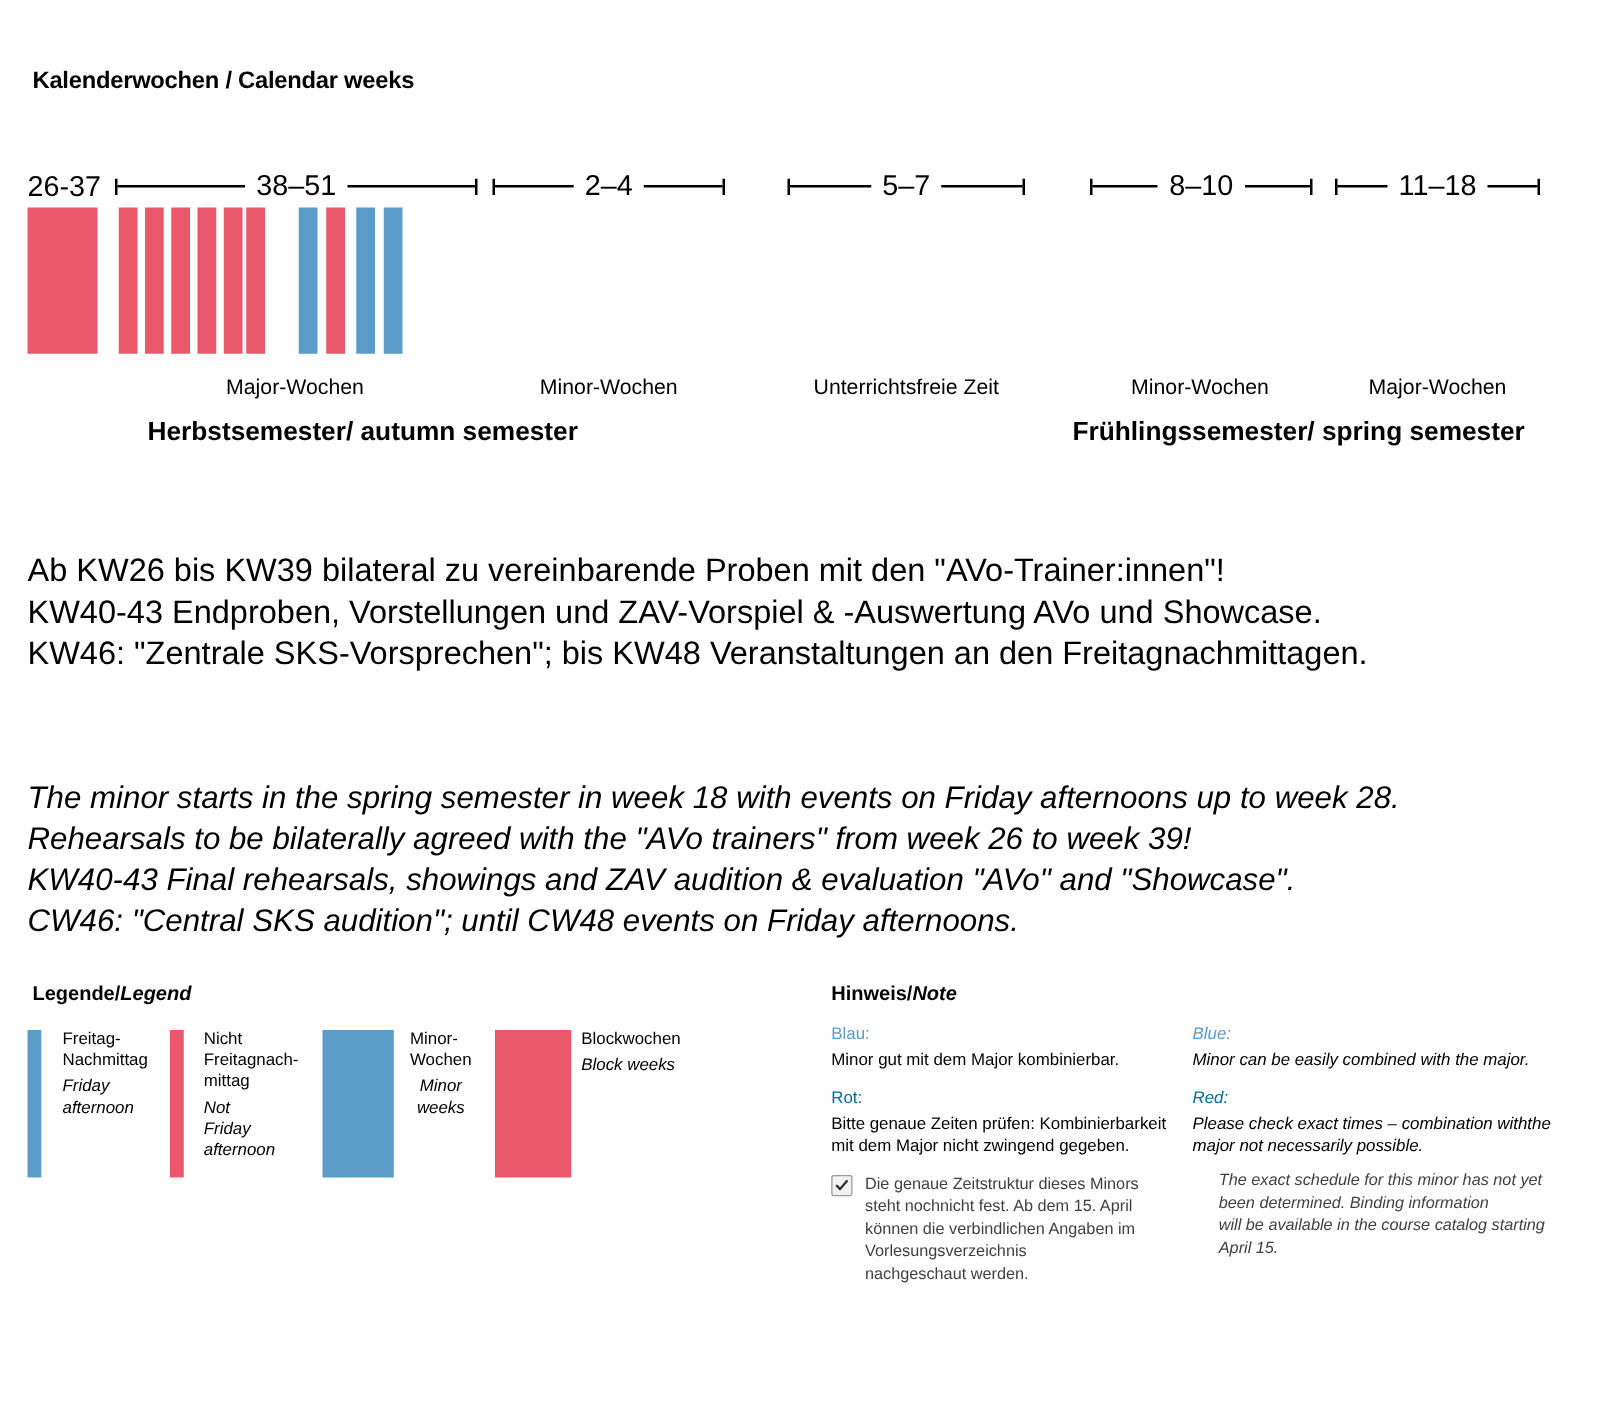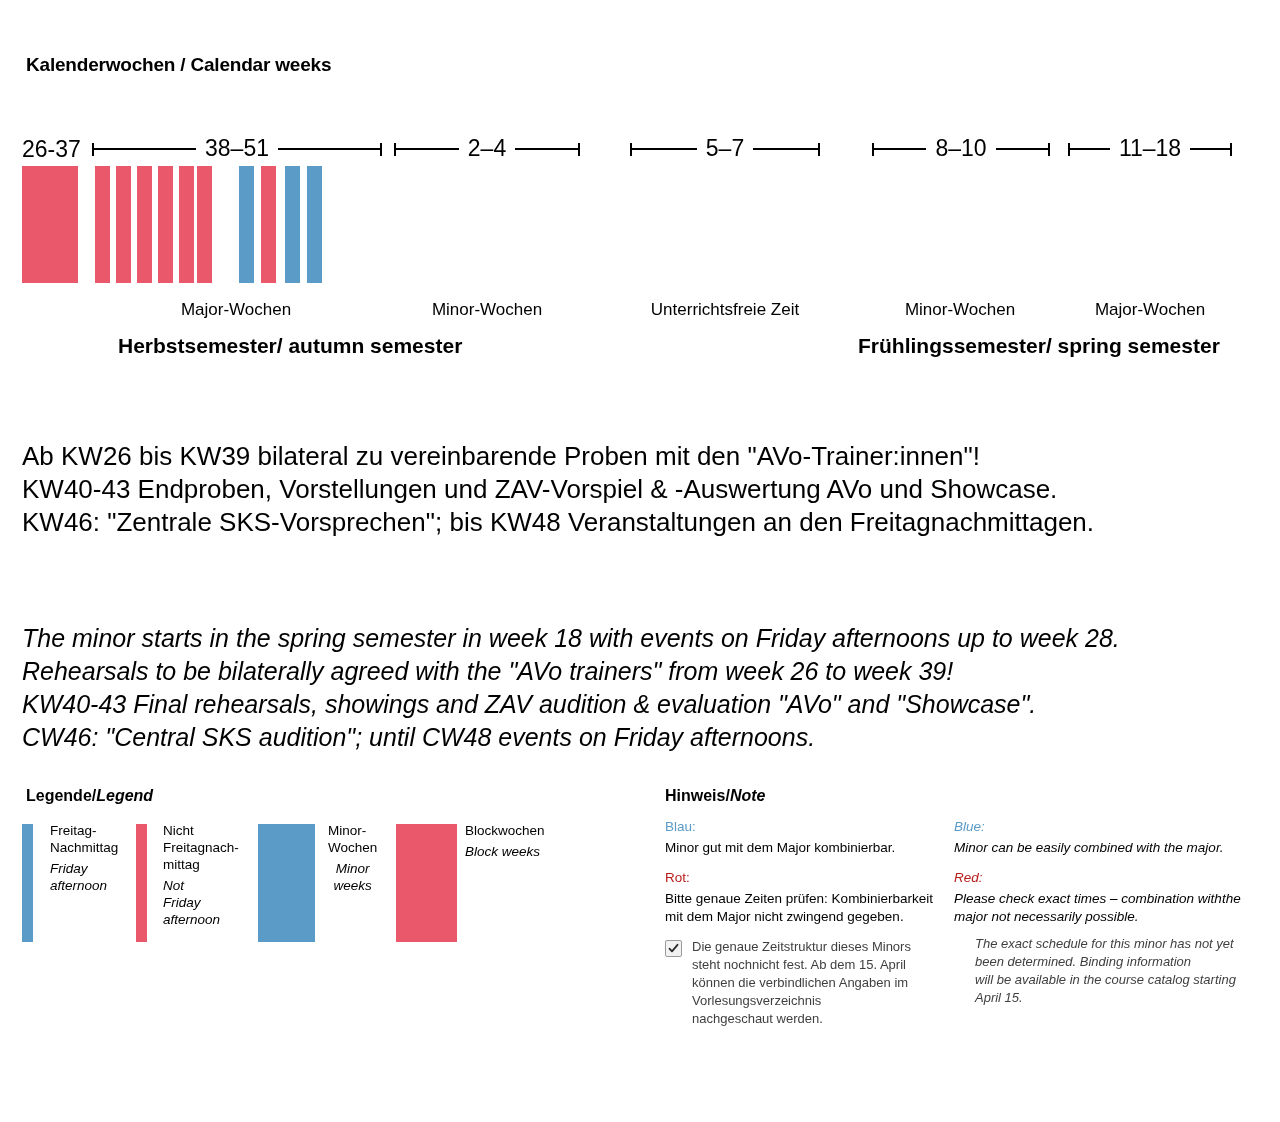--- a/index.html
+++ b/index.html
@@ -174,21 +174,21 @@
   .note-col { position: absolute; top: 818px; }
   #note-col-de { left: 665px; width: 300px; }
   #note-col-en { left: 954px; width: 290px; font-style: italic; }
 
   .note-key {
     font-size: 13.5px;
     line-height: 18px;
     margin-bottom: 3px;
   }
   .note-key.blue { color: #5a9bc8; }
-  .note-key.red { color: #b91c1c; }
+  .note-key.red { color: #0369a1; }
   .note-body {
     font-size: 13.5px;
     line-height: 18px;
     margin-bottom: 12px;
     white-space: pre-line;
   }
 
   
   #checkbox-note {
     position: absolute;

